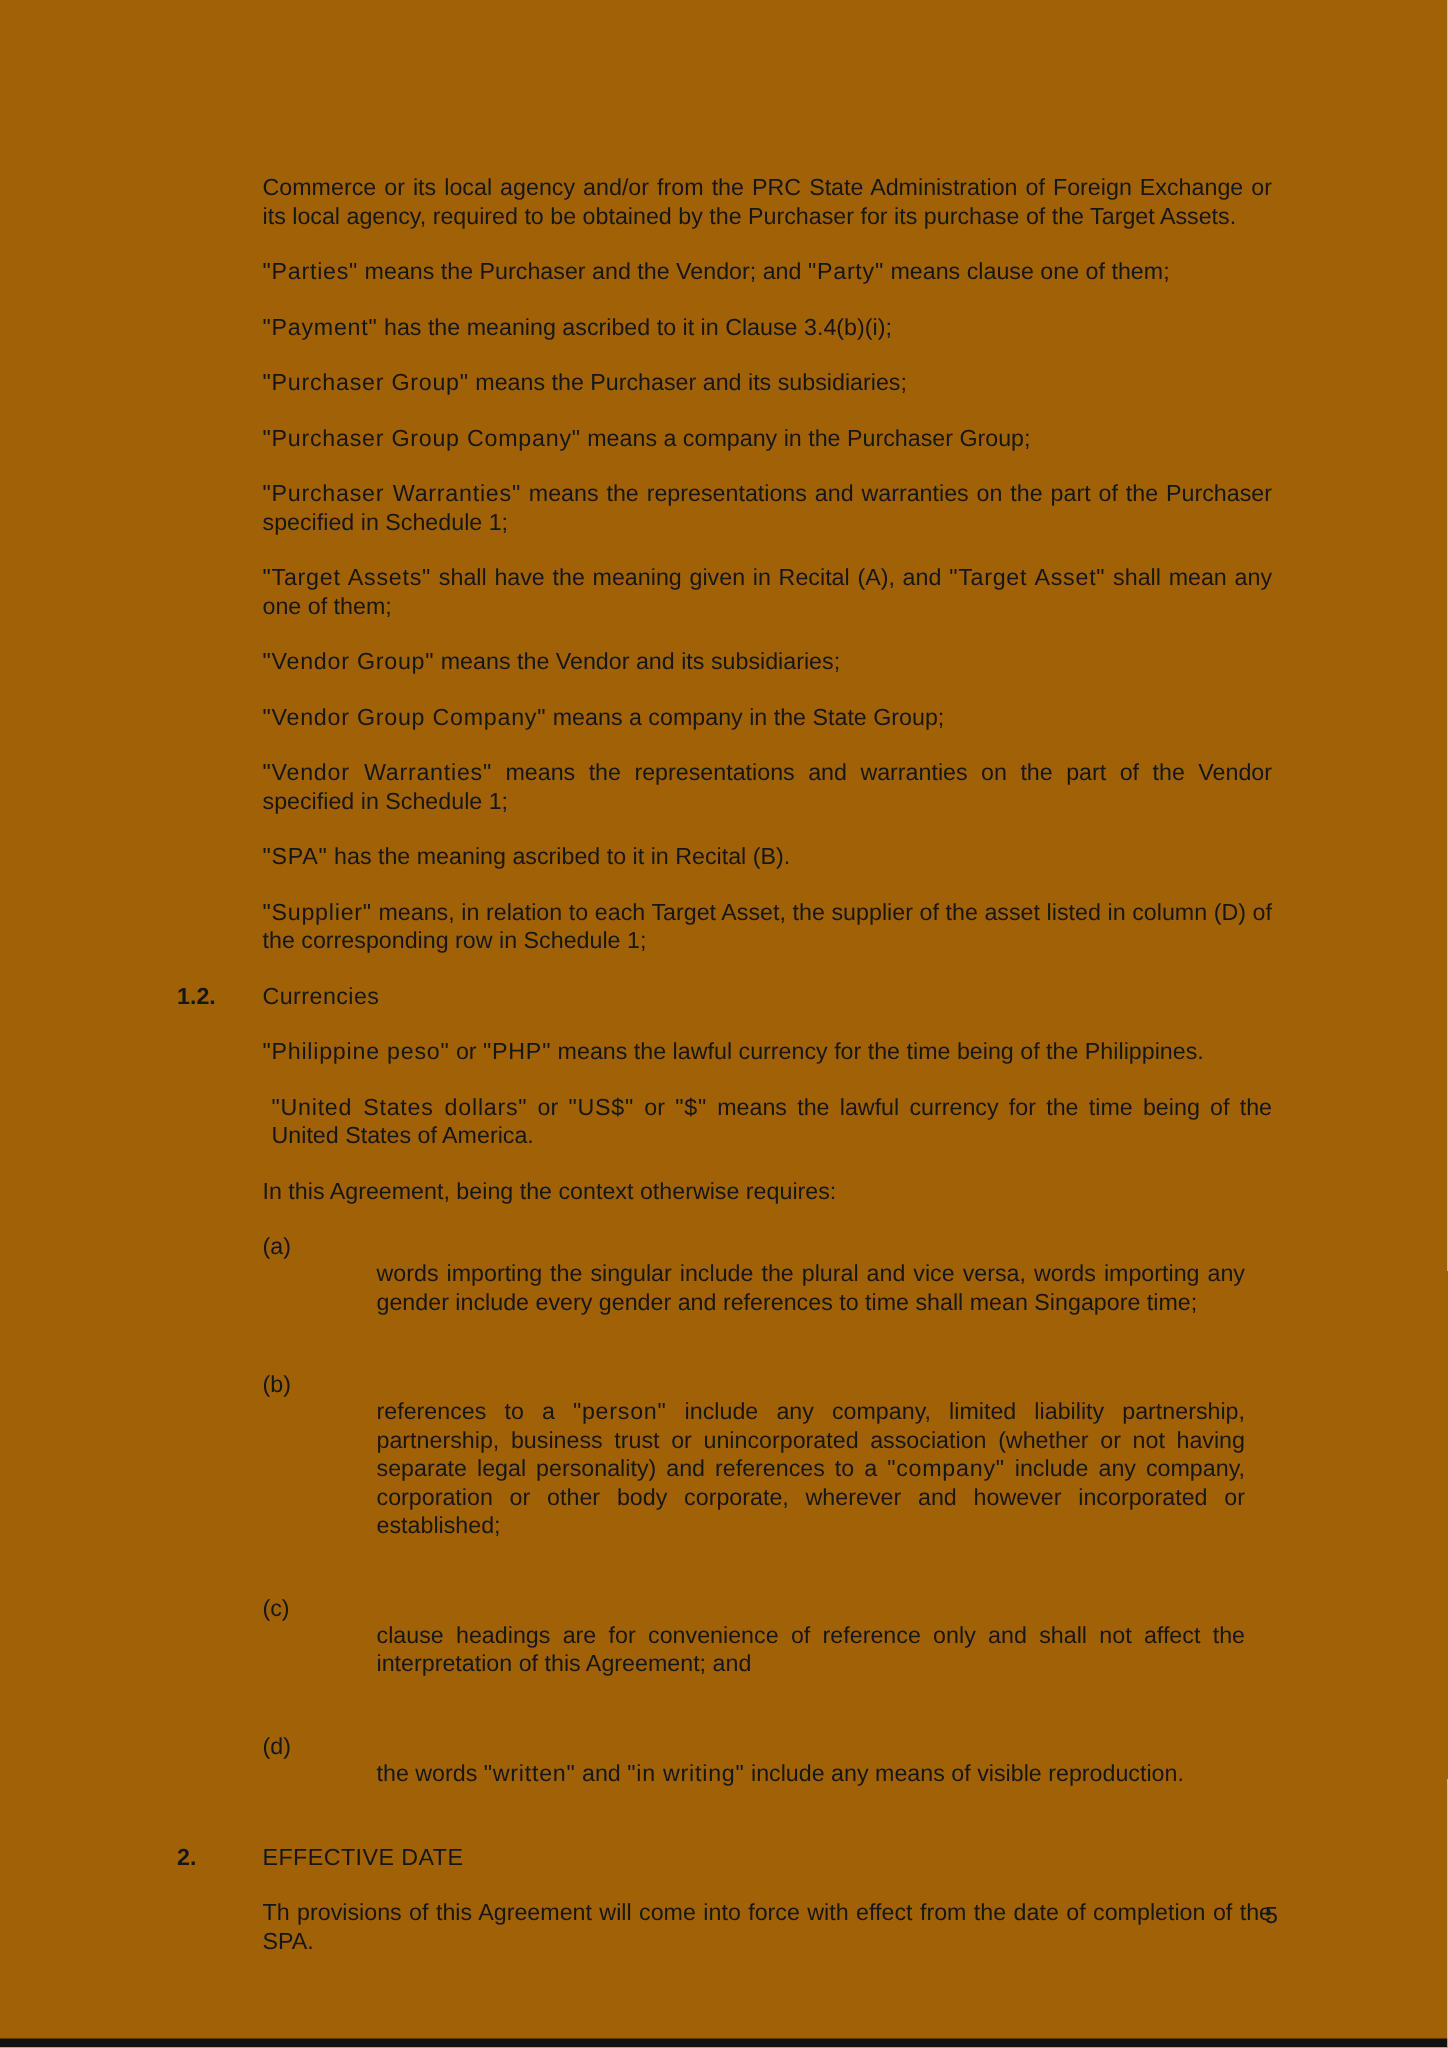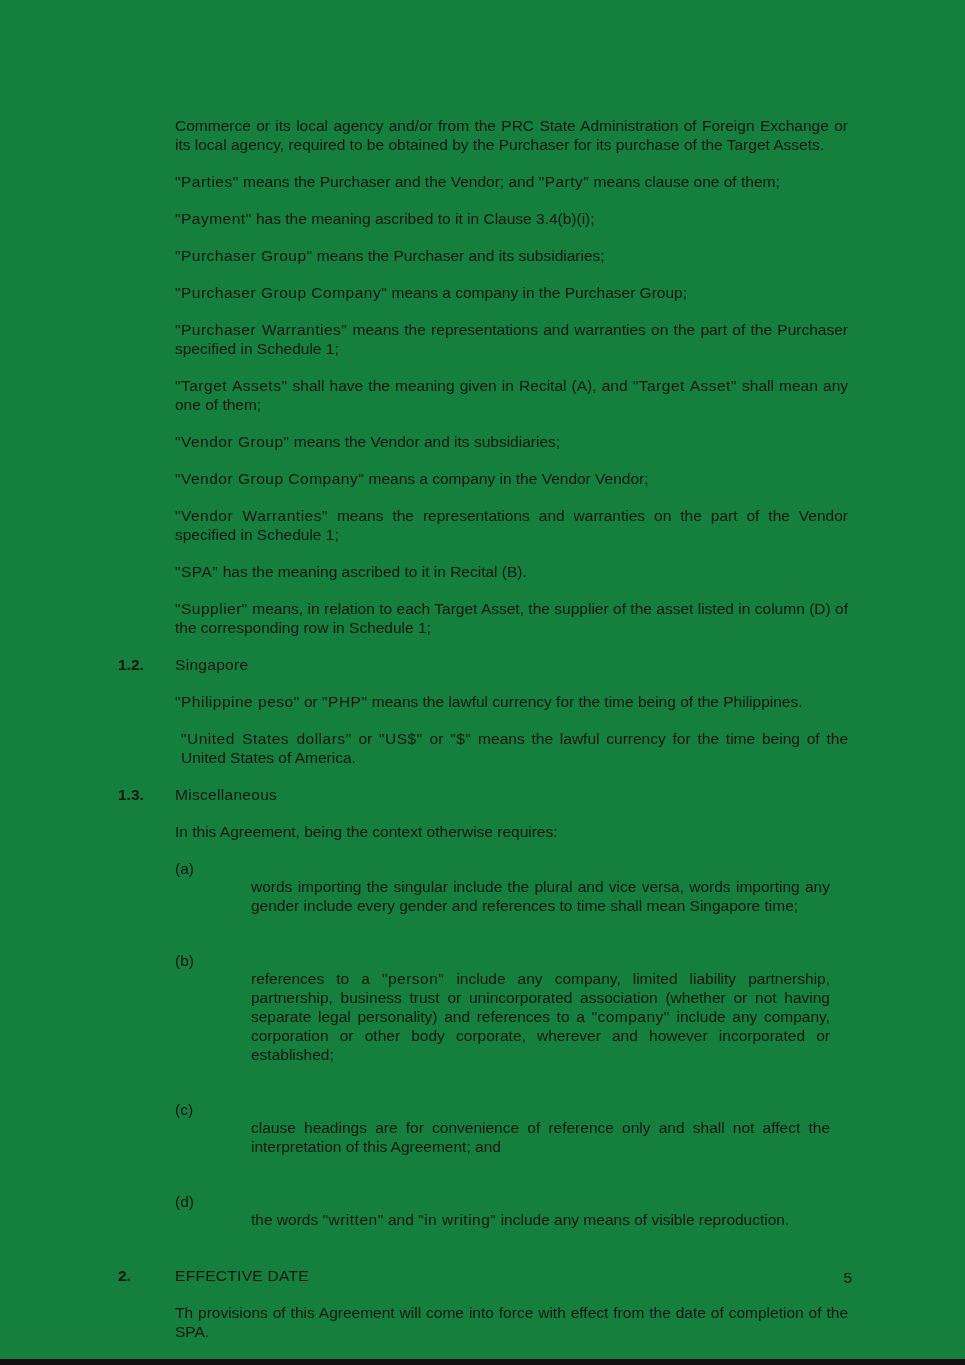--- a/index.html
+++ b/index.html
@@ -1,20 +1,20 @@
 <!DOCTYPE html>
 <html><head>
 <meta charset="utf-8">
 <style>
   html, body { margin: 0; padding: 0; background: #ffffff; }
   .page {
     position: relative;
     width: 965px;
     height: 1365px;
-    background: #15803d;
+    background: #a16207;
     font-family: "Liberation Sans", sans-serif;
     font-size: 15.5px;
     line-height: 19px;
     color: #161616;
     overflow: hidden;
   }
   .content {
     position: absolute;
     left: 118px;
     top: 116px;
@@ -67,41 +67,37 @@
     <p class="body"><span class="term">"Purchaser Group"</span><span> means the Purchaser and its subsidiaries;</span></p>
 
     <p class="body"><span class="term">"Purchaser Group Company"</span><span> means a company in the Purchaser Group;</span></p>
 
     <p class="body"><span class="term">"Purchaser Warranties"</span><span> means the representations and warranties on the part of the Purchaser specified in Schedule 1;</span></p>
 
     <p class="body"><span class="term">"Target Assets"</span><span> shall have the meaning given in Recital (A), and </span><span class="term">"Target Asset"</span><span> shall mean any one of them;</span></p>
 
     <p class="body"><span class="term">"Vendor Group"</span><span> means the Vendor and its subsidiaries;</span></p>
 
-    <p class="body"><span class="term">"Vendor Group Company"</span><span> means a company in the Vendor Vendor;</span></p>
+    <p class="body"><span class="term">"Vendor Group Company"</span><span> means a company in the State Group;</span></p>
 
     <p class="body"><span class="term">"Vendor Warranties"</span><span> means the representations and warranties on the part of the Vendor specified in Schedule 1;</span></p>
 
     <p class="body"><span class="term">"SPA"</span><span> has the meaning ascribed to it in Recital (B).</span></p>
 
     <p class="body"><span class="term">"Supplier"</span><span> means, in relation to each Target Asset, the supplier of the asset listed in column (D) of the corresponding row in Schedule 1;</span></p>
 
     <div class="heading">
       <span class="num">1.2.</span>
-      <span class="label">Singapore</span>
+      <span class="label">Currencies</span>
     </div>
 
     <p class="body"><span class="term">"Philippine peso"</span><span> or </span><span class="term">"PHP"</span><span> means the lawful currency for the time being of the Philippines.</span></p>
 
     <p class="body indent-sm"><span class="term">"United States dollars"</span><span> or </span><span class="term">"US$"</span><span> or </span><span class="term">"$"</span><span> means the lawful currency for the time being of the United States of America.</span></p>
 
-    <div class="heading">
-      <span class="num">1.3.</span>
-      <span class="label">Miscellaneous</span>
-    </div>
 
     <p class="body">In this Agreement, being the context otherwise requires:</p>
 
     <div class="sub">
       <span class="marker">(a)</span>
       <p class="text">words importing the singular include the plural and vice versa, words importing any gender include every gender and references to time shall mean Singapore time;</p>
     </div>
 
     <div class="sub">
       <span class="marker">(b)</span>

